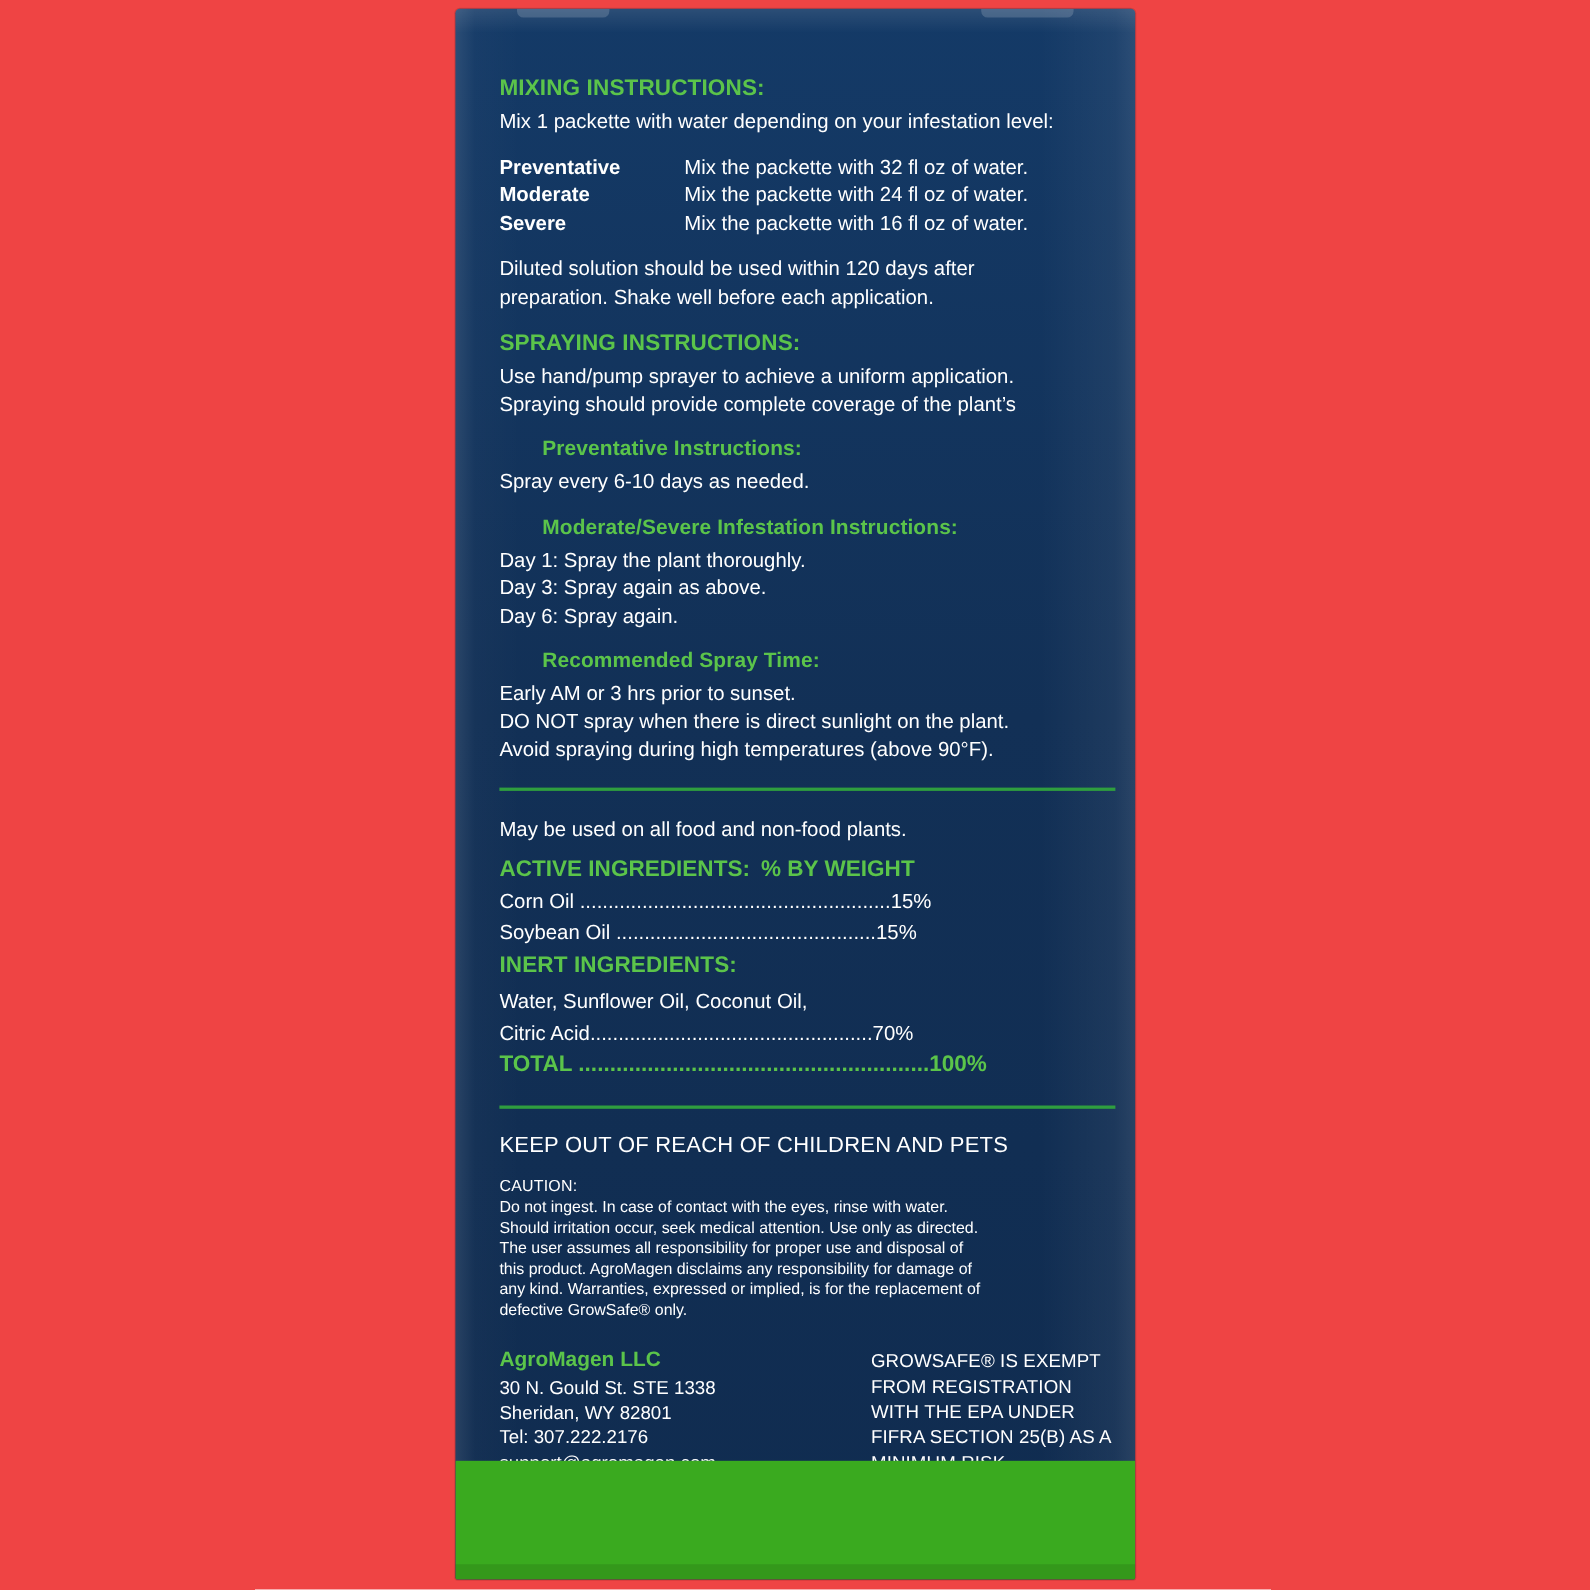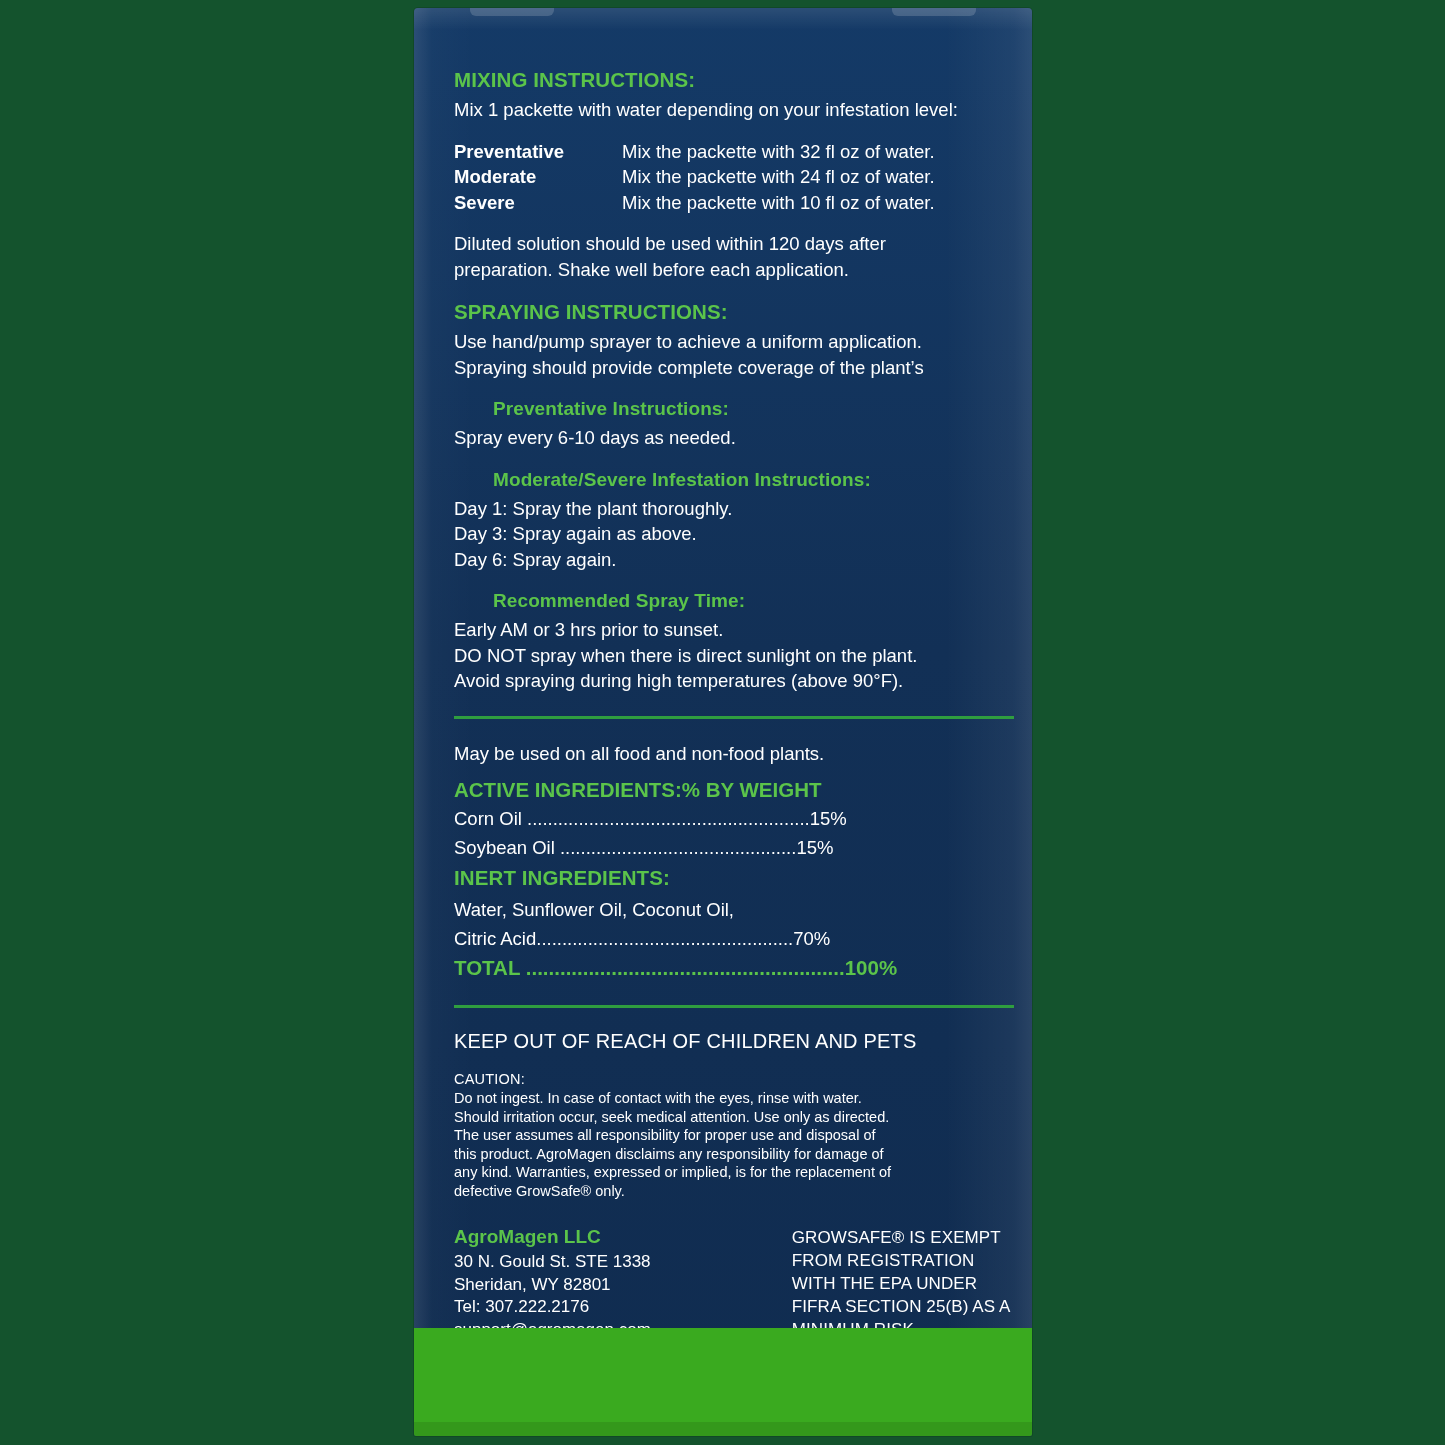--- a/index.html
+++ b/index.html
@@ -10,21 +10,21 @@
   body {
     width: 1445px;
     height: 1445px;
     font-family: "Liberation Sans", sans-serif;
     overflow: hidden;
   }
   .stage {
     position: relative;
     width: 1445px;
     height: 1445px;
-    background: #14532d;
+    background: #ef4444;
   }
   
   .carton {
     position: absolute;
     left: 414px;
     top: 8px;
     width: 618px;
     height: 1428px;
     background: linear-gradient(180deg, #143a67 0%, #123056 45%, #102c50 100%);
     border-radius: 4px 4px 2px 2px;
@@ -136,21 +136,21 @@
     background: #2f9e3f;
     width: 100%;
     margin: 22px 0 22px 0;
   }
 
   .ing-head {
     color: #5bc44a;
     font-weight: bold;
     font-size: 20.5px;
     display: flex;
-    gap: 0;
+    gap: 10px;
     margin-bottom: 2px;
   }
   .ing-row {
     font-size: 18.5px;
     line-height: 29px;
     white-space: nowrap;
     overflow: hidden;
   }
   .ing-total {
     color: #5bc44a;
@@ -215,21 +215,21 @@
         <div class="mix-row">
           <span class="mix-level">Preventative</span>
           <span class="mix-desc">Mix the packette with 32 fl oz of water.</span>
         </div>
         <div class="mix-row">
           <span class="mix-level">Moderate</span>
           <span class="mix-desc">Mix the packette with 24 fl oz of water.</span>
         </div>
         <div class="mix-row">
           <span class="mix-level">Severe</span>
-          <span class="mix-desc">Mix the packette with 10 fl oz of water.</span>
+          <span class="mix-desc">Mix the packette with 16 fl oz of water.</span>
         </div>
       </div>
 
       <p class="para">Diluted solution should be used within 120 days after</p>
       <p class="para">preparation. Shake well before each application.</p>
 
       <div class="gap-m"></div>
 
       <div class="h-green">SPRAYING INSTRUCTIONS:</div>
       <p class="para">Use hand/pump sprayer to achieve a uniform application.</p>

